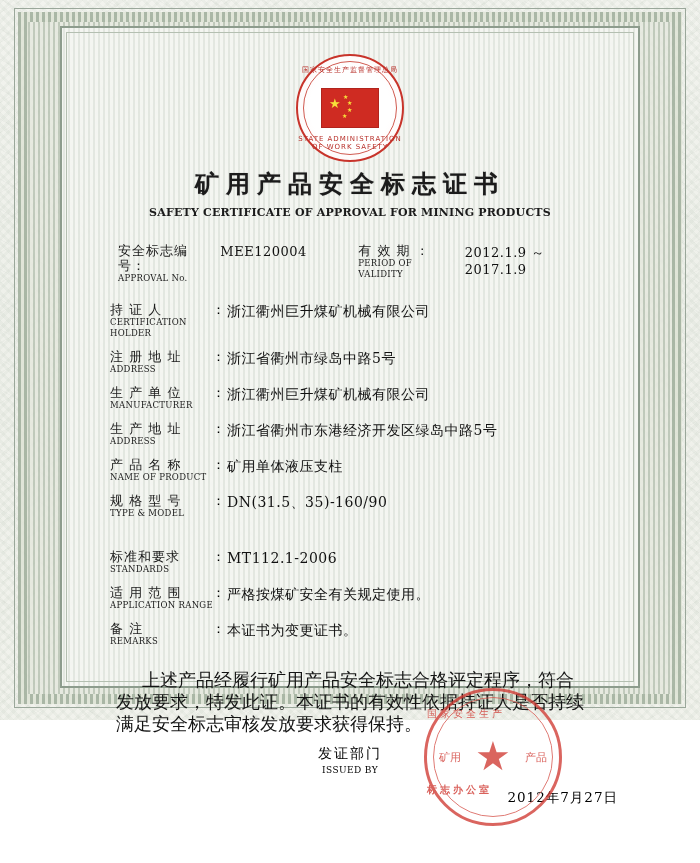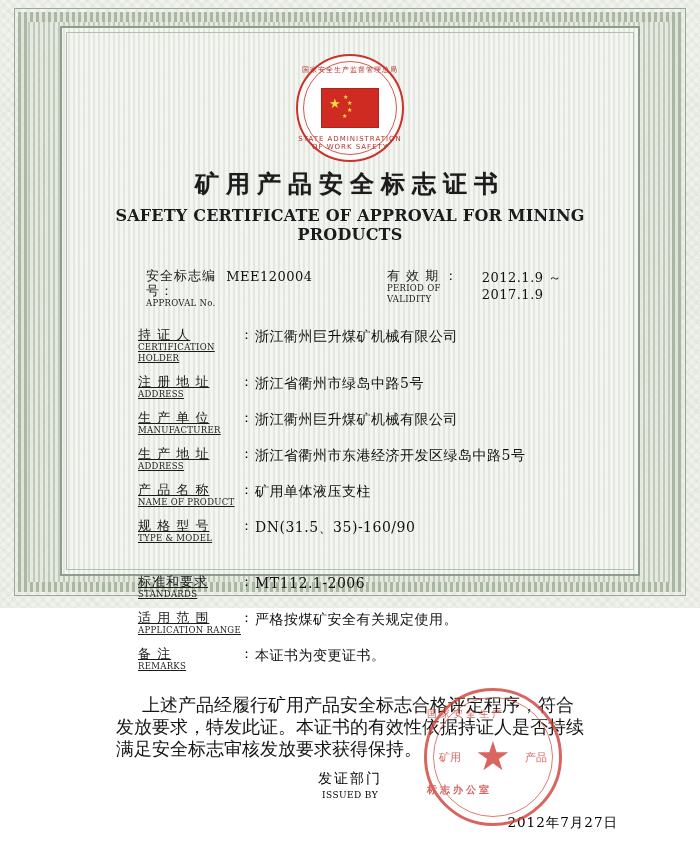--- a/index.html
+++ b/index.html
@@ -4,21 +4,21 @@
 <style>
   html,body{margin:0;padding:0;}
   body{
     width:700px;height:863px;
     background:#ffffff;
     font-family:"DejaVu Sans", sans-serif;
     overflow:hidden;
   }
   .page{
     position:relative;
-    width:700px;height:608px;
+    width:700px;height:720px;
     box-sizing:border-box;
     background:
       repeating-linear-gradient(45deg, rgba(150,170,150,0.08) 0 3px, rgba(255,255,255,0) 3px 7px),
       repeating-linear-gradient(-45deg, rgba(150,170,150,0.07) 0 3px, rgba(255,255,255,0) 3px 7px),
       linear-gradient(180deg,#f2f3ee 0%, #eef0ea 40%, #f1f2ec 100%);
   }
   
   .frame-outer{
     position:absolute;left:14px;top:8px;right:14px;bottom:12px;
     border:1px solid #9aa79a;
@@ -90,55 +90,54 @@
     font-size:24px;
     letter-spacing:7px;
     color:#1b1b1b;
     margin-top:6px;
     text-shadow:0 0 1px rgba(0,0,0,.35);
   }
   .title-en{
     text-align:center;
     font-family:"DejaVu Serif", serif;
     font-weight:bold;
-    font-size:16px;
+    font-size:11px;
     letter-spacing:.2px;
     color:#1b1b1b;
     margin-top:6px;
   }
 
   .approval-row{
     display:flex;
     margin:24px 8px 0 36px;
     align-items:flex-start;
   }
   .lbl{
     font-family:"DejaVu Serif", serif;
     color:#1b1b1b;
-    padding-left:28px;
   }
   .lbl .cn{font-size:13px;letter-spacing:1px;display:block;line-height:15px;}
   .lbl .en{font-size:8.5px;letter-spacing:.3px;display:block;line-height:11px;}
   .val{
     font-family:"DejaVu Serif", serif;
     font-size:13px;
     color:#111;
     letter-spacing:.5px;
     padding-top:1px;
   }
   .approval-row .grp{display:flex;gap:6px;align-items:flex-start;}
   .approval-row .spacer{width:52px;}
 
   .fields{margin:18px 0 0 28px;}
   .field{
     display:flex;
     align-items:flex-start;
     margin-bottom:10px;
   }
-  .field .lbl{width:104px;flex:0 0 auto;text-decoration:underline;}
+  .field .lbl{width:104px;flex:0 0 auto;}
   .field .colon{
     font-family:"DejaVu Serif", serif;font-size:13px;margin:0 2px 0 -2px;line-height:15px;
   }
   .field .val{font-size:14px;}
   .gap{height:20px;}
 
   .statement{
     margin:22px 34px 0 34px;
     font-family:"DejaVu Serif", serif;
     font-size:18px;

